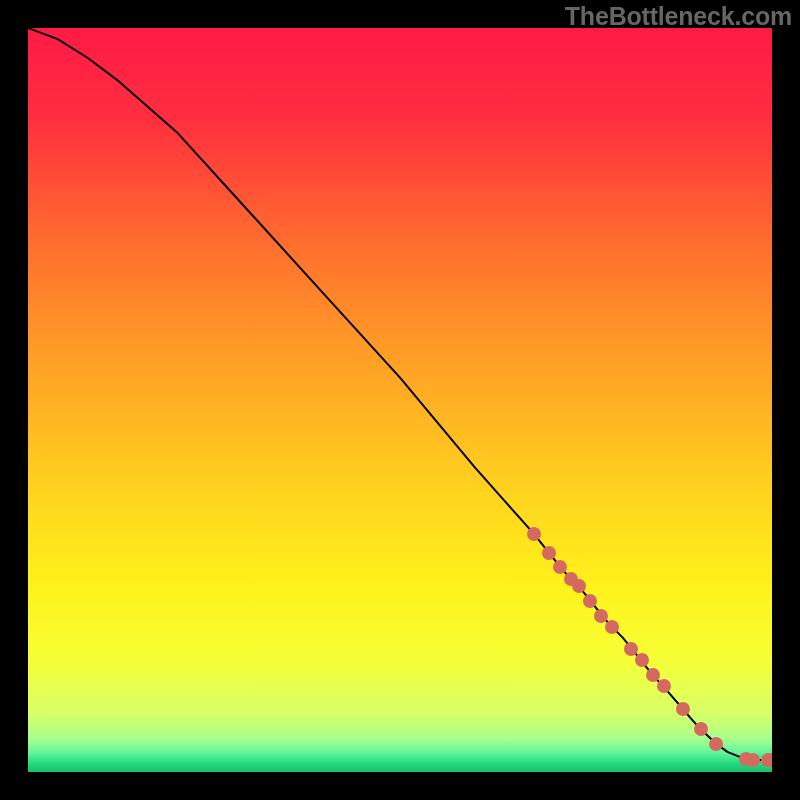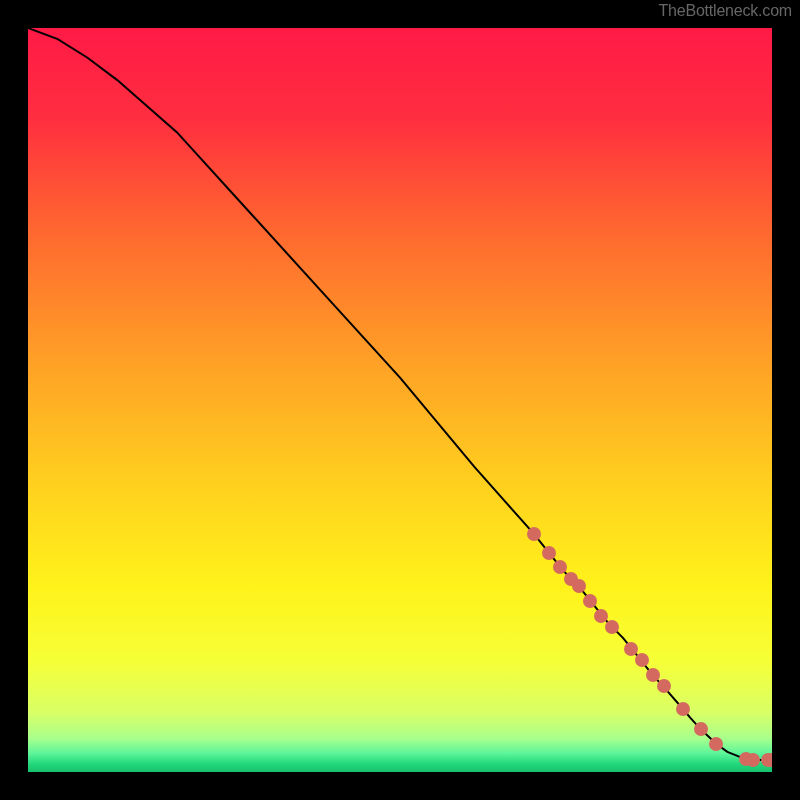--- a/index.html
+++ b/index.html
@@ -9,22 +9,22 @@
     height: 800px;
     background: #000;
     position: relative;
     font-family: Arial, Helvetica, sans-serif;
   }
   .watermark {
     position: absolute;
     top: 2px;
     right: 8px;
     color: #666;
-    font-size: 16px;
-    font-weight: 400;
+    font-size: 25px;
+    font-weight: 700;
     letter-spacing: -0.2px;
     z-index: 10;
   }
   .frame {
     position: absolute;
     left: 0;
     top: 0;
     width: 800px;
     height: 800px;
     background: #000;

